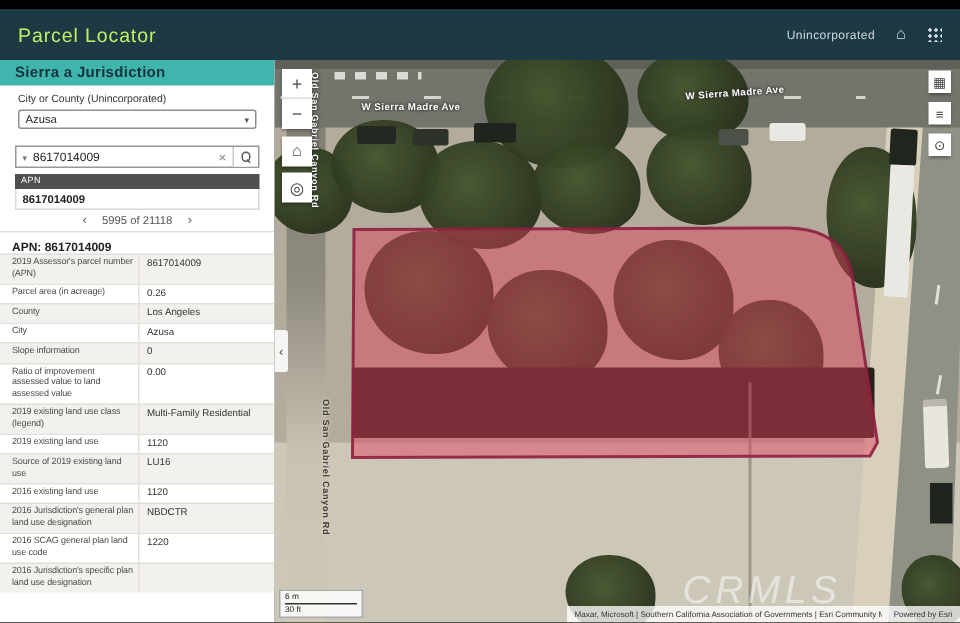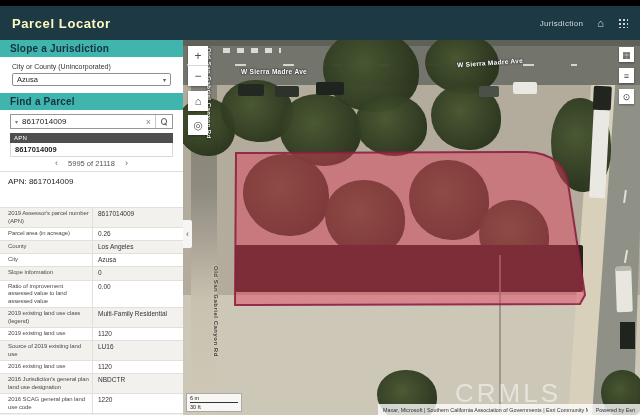--- a/index.html
+++ b/index.html
@@ -5,21 +5,21 @@
   * { margin:0; padding:0; box-sizing:border-box; }
   html,body { width:640px; height:415px; overflow:hidden; }
   body { font-family:"Liberation Sans", sans-serif; background:#000; }
   .app { position:relative; width:640px; height:415px; overflow:hidden; background:#000; }
 
   
   .top-strip { position:absolute; left:0; top:0; width:640px; height:6px; background:#000; }
   .header { position:absolute; left:0; top:6px; width:640px; height:34px; background:#1d3944;
             display:flex; align-items:center; padding:0 12px; z-index:50; }
   .logo { color:#fff; font-size:17px; font-weight:600; letter-spacing:1.5px; margin-right:14px; }
-  .app-title { color:#fef9c3; font-size:13px; font-weight:700; letter-spacing:.6px;text-align:center; }
+  .app-title { color:#bef264; font-size:13px; font-weight:400; letter-spacing:.6px;text-align:center; }
   .header-right { margin-left:auto; display:flex; align-items:center; gap:14px; }
   .doc-link { color:#cfd9dd; font-size:8px; letter-spacing:.3px; cursor:pointer; }
   .hdr-icon { color:#cfd9dd; font-size:11px; line-height:1; cursor:pointer; }
   .apps-grid { width:10px; height:10px; cursor:pointer;
     background-image:radial-gradient(circle, #cfd9dd 1px, transparent 1.3px);
     background-size:4px 4px; background-position:0 0; }
 
   
   .sidebar { position:absolute; left:0; top:40px; width:183px; height:375px; background:#fff;
              z-index:40; overflow:hidden; }
@@ -45,21 +45,21 @@
                 background:#5a5a5a; transform:rotate(45deg); transform-origin:0 0; }
   .apn-hdr { margin:1px 10px 0; height:10px; background:#4f4f4f; color:#fff; font-size:6px;
              display:flex; align-items:center; padding-left:4px; letter-spacing:.3px; }
   .result-row { margin:0 10px; height:14px; background:#fff; border:1px solid #d9d9d9; border-top:none;
                 display:flex; align-items:center; padding-left:4px; font-size:7.5px; font-weight:700;
                 color:#222; cursor:pointer; }
   .pagination { height:13px; display:flex; align-items:center; justify-content:center; gap:10px;
                 font-size:7.5px; color:#555; }
   .pg-arrow { cursor:pointer; color:#666; font-size:9px; line-height:1; }
   .details-divider { border-top:1px solid #ddd; margin-top:1px; }
-  .details-title { padding:5px 8px 21px; font-size:8px; font-weight:400; color:#222; }
+  .details-title { padding:5px 8px 0; font-size:8px; font-weight:700; color:#222; }
   .trow { display:flex; border-top:1px solid #e3e0dc; background:#fff; }
   .trow.alt { background:#f3f1ee; }
   .tlabel { width:92px; padding:2px 3px 2px 8px; font-size:6px; line-height:1.25; color:#4c4c4c;
             letter-spacing:-.1px; }
   .tvalue { flex:1; padding:2px 3px 2px 5px; font-size:6.5px; line-height:1.25; color:#333;
             border-left:1px solid #e3e0dc; }
 
   
   .map { position:absolute; left:183px; top:40px; width:457px; height:375px; background:#b3ac9c;
          overflow:hidden; z-index:10; }
@@ -110,52 +110,51 @@
               box-shadow:0 1px 2px rgba(0,0,0,.35); }
   .tool-1 { top:7px; } .tool-2 { top:28px; } .tool-3 { top:49px; }
   .collapse-tab { left:0; top:180px; width:9px; height:28px; background:rgba(255,255,255,.88);
                   color:#555; display:flex; align-items:center; justify-content:center; font-size:9px;
                   cursor:pointer; border-radius:0 2px 2px 0; }
   .scale-bar { left:3px; bottom:3px; width:56px; background:rgba(255,255,255,.85); border:1px solid #aaa;
                padding:1px 3px; }
   .scale-bar .s-m { position:static; display:block; font-size:5.5px; color:#222;
                     border-bottom:1px solid #333; padding-bottom:1px; }
   .scale-bar .s-ft { position:static; display:block; font-size:5.5px; color:#222; padding-top:1px; }
-  .watermark { left:272px; top:338px; font-size:26px; color:rgba(255,255,255,.5); letter-spacing:3px; }
+  .watermark { left:272px; top:338px; font-size:26px; color:rgba(255,255,255,.5); letter-spacing:3px;font-style:italic; }
   .attribution { right:0; bottom:0; height:11px; background:rgba(255,255,255,.78); display:flex;
                  align-items:center; padding:0 5px; gap:8px; max-width:262px; }
   .attr-text { position:static; font-size:5.4px; color:#333; white-space:nowrap; overflow:hidden; }
   .powered { position:static; font-size:5.4px; color:#333; white-space:nowrap; }
 </style>
 </head>
 <body>
 
 <div class="app">
   <div class="top-strip"></div>
 
   <div class="header">
     <div class="app-title">Parcel Locator</div>
     <div class="header-right">
-      <span class="doc-link">Jurisdiction</span>
+      <span class="doc-link">Unincorporated</span>
       <span class="hdr-icon">⌂</span>
       <span class="apps-grid"></span>
     </div>
   </div>
 
   <div class="sidebar">
-    <div class="teal-bar">Slope a Jurisdiction</div>
+    <div class="teal-bar">Sierra a Jurisdiction</div>
     <div class="jur-body">
       <div class="field-label">City or County (Unincorporated)</div>
       <div class="select-box">
         <span>Azusa</span>
         <span class="chev">▾</span>
       </div>
     </div>
 
-    <div class="teal-bar">Find a Parcel</div>
     <div class="search-body">
       <div class="search-combo">
         <span class="src-chev">▾</span>
         <input class="search-input" value="8617014009" style="">
         <span class="clear-x">×</span>
         <span class="search-btn">
           <span class="mag"></span>
         </span>
       </div>
     </div>

